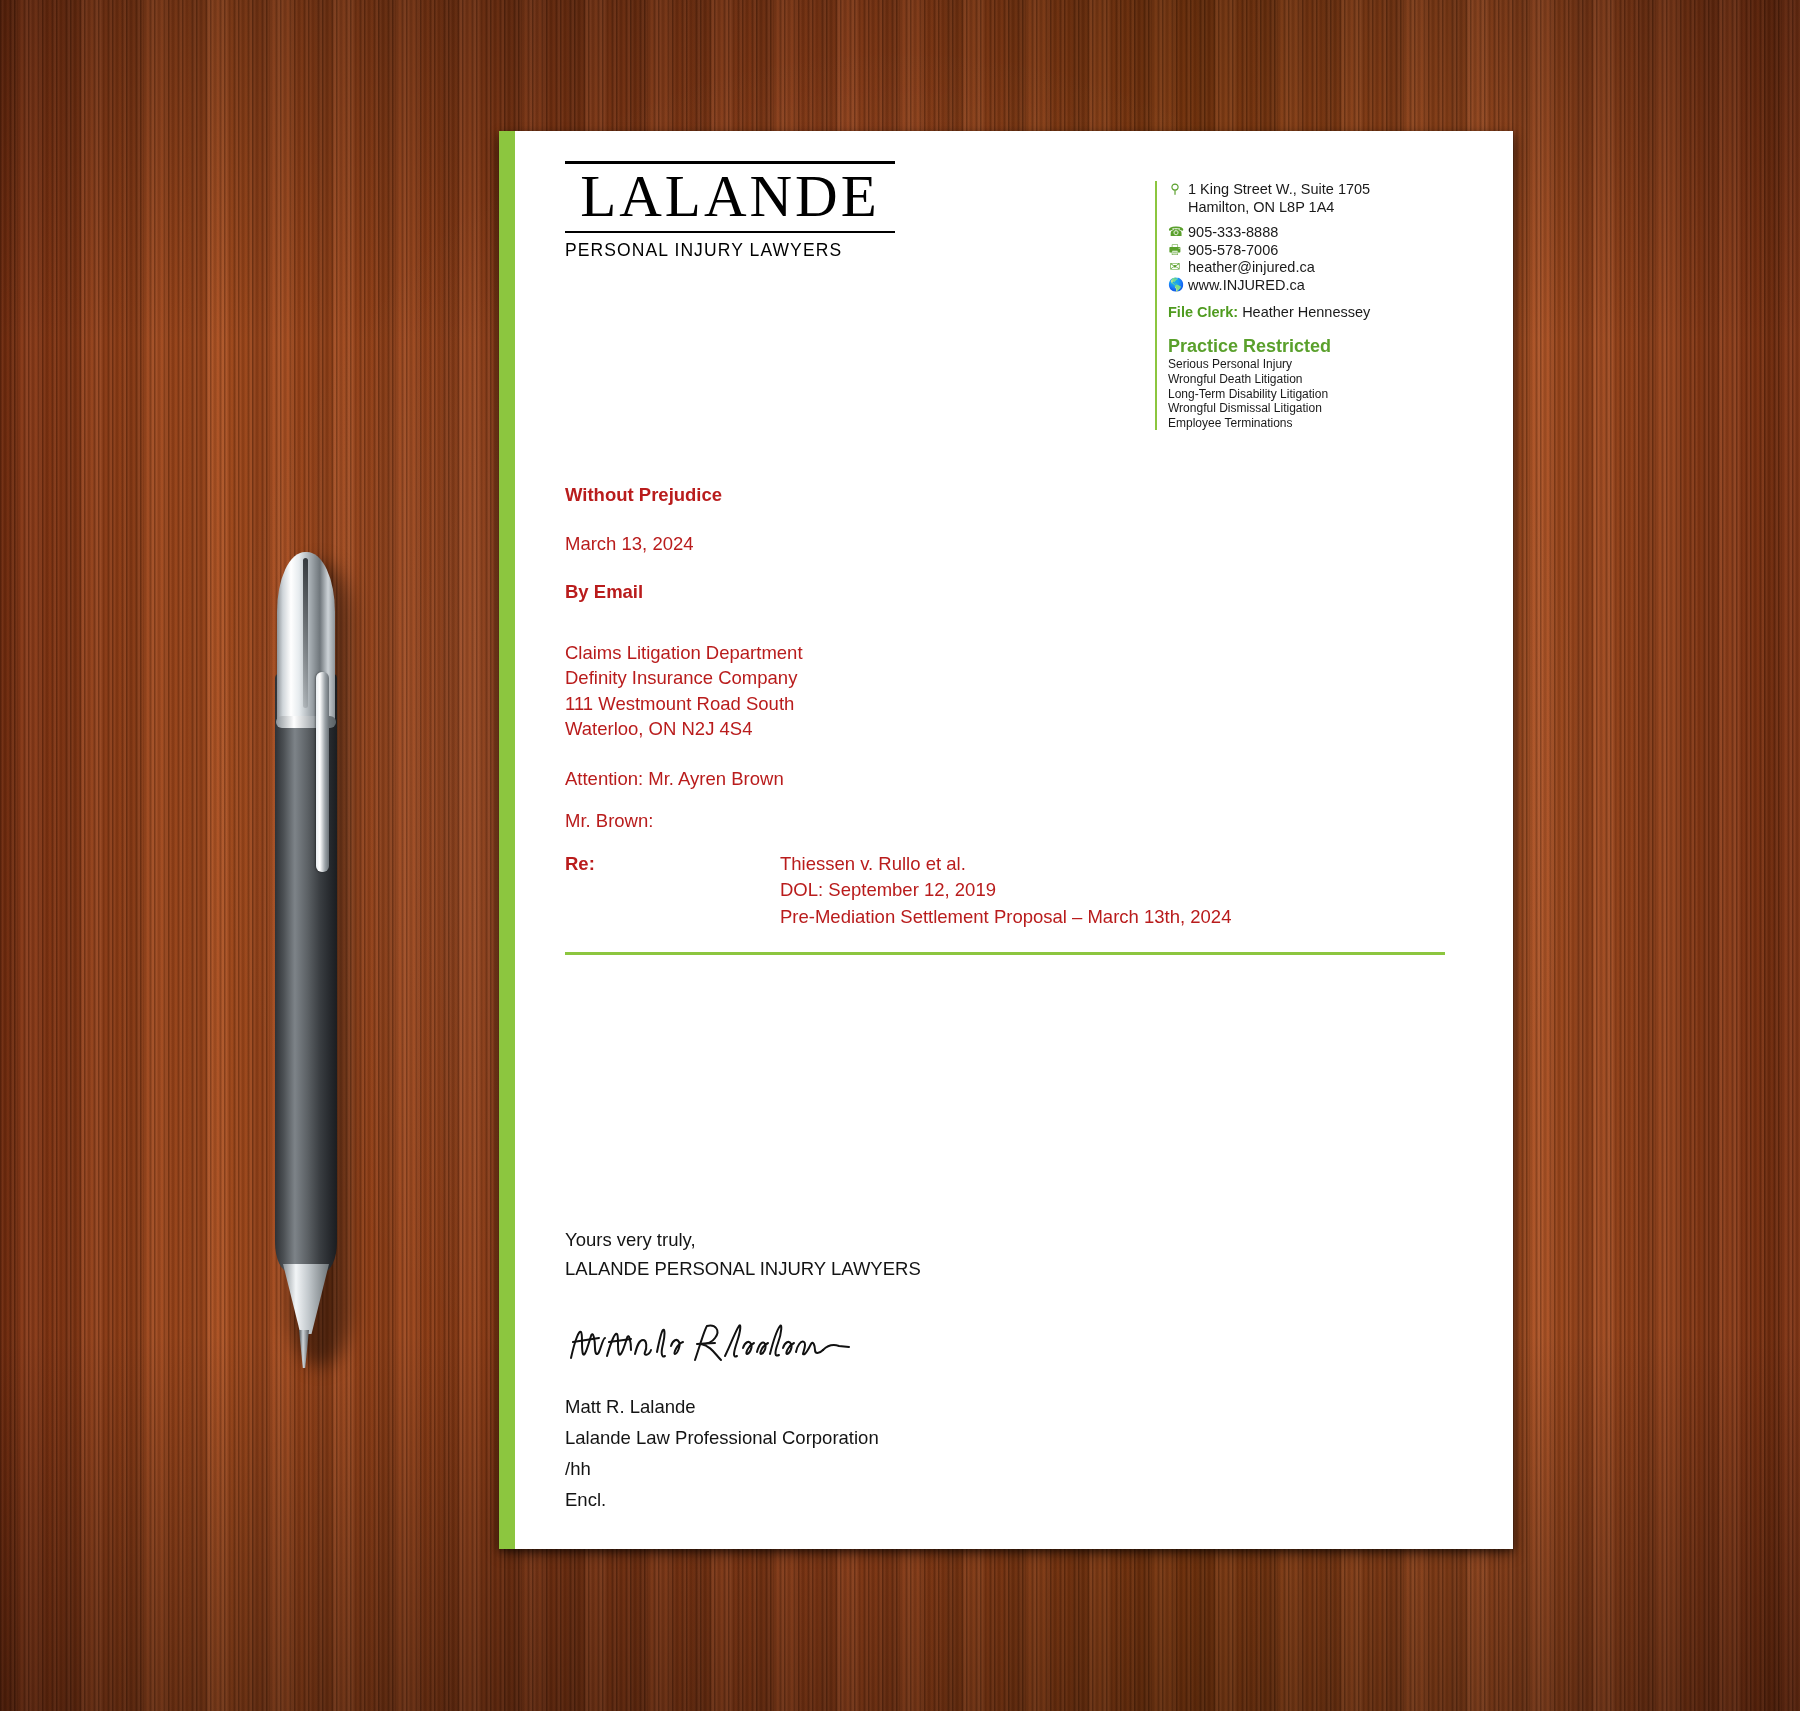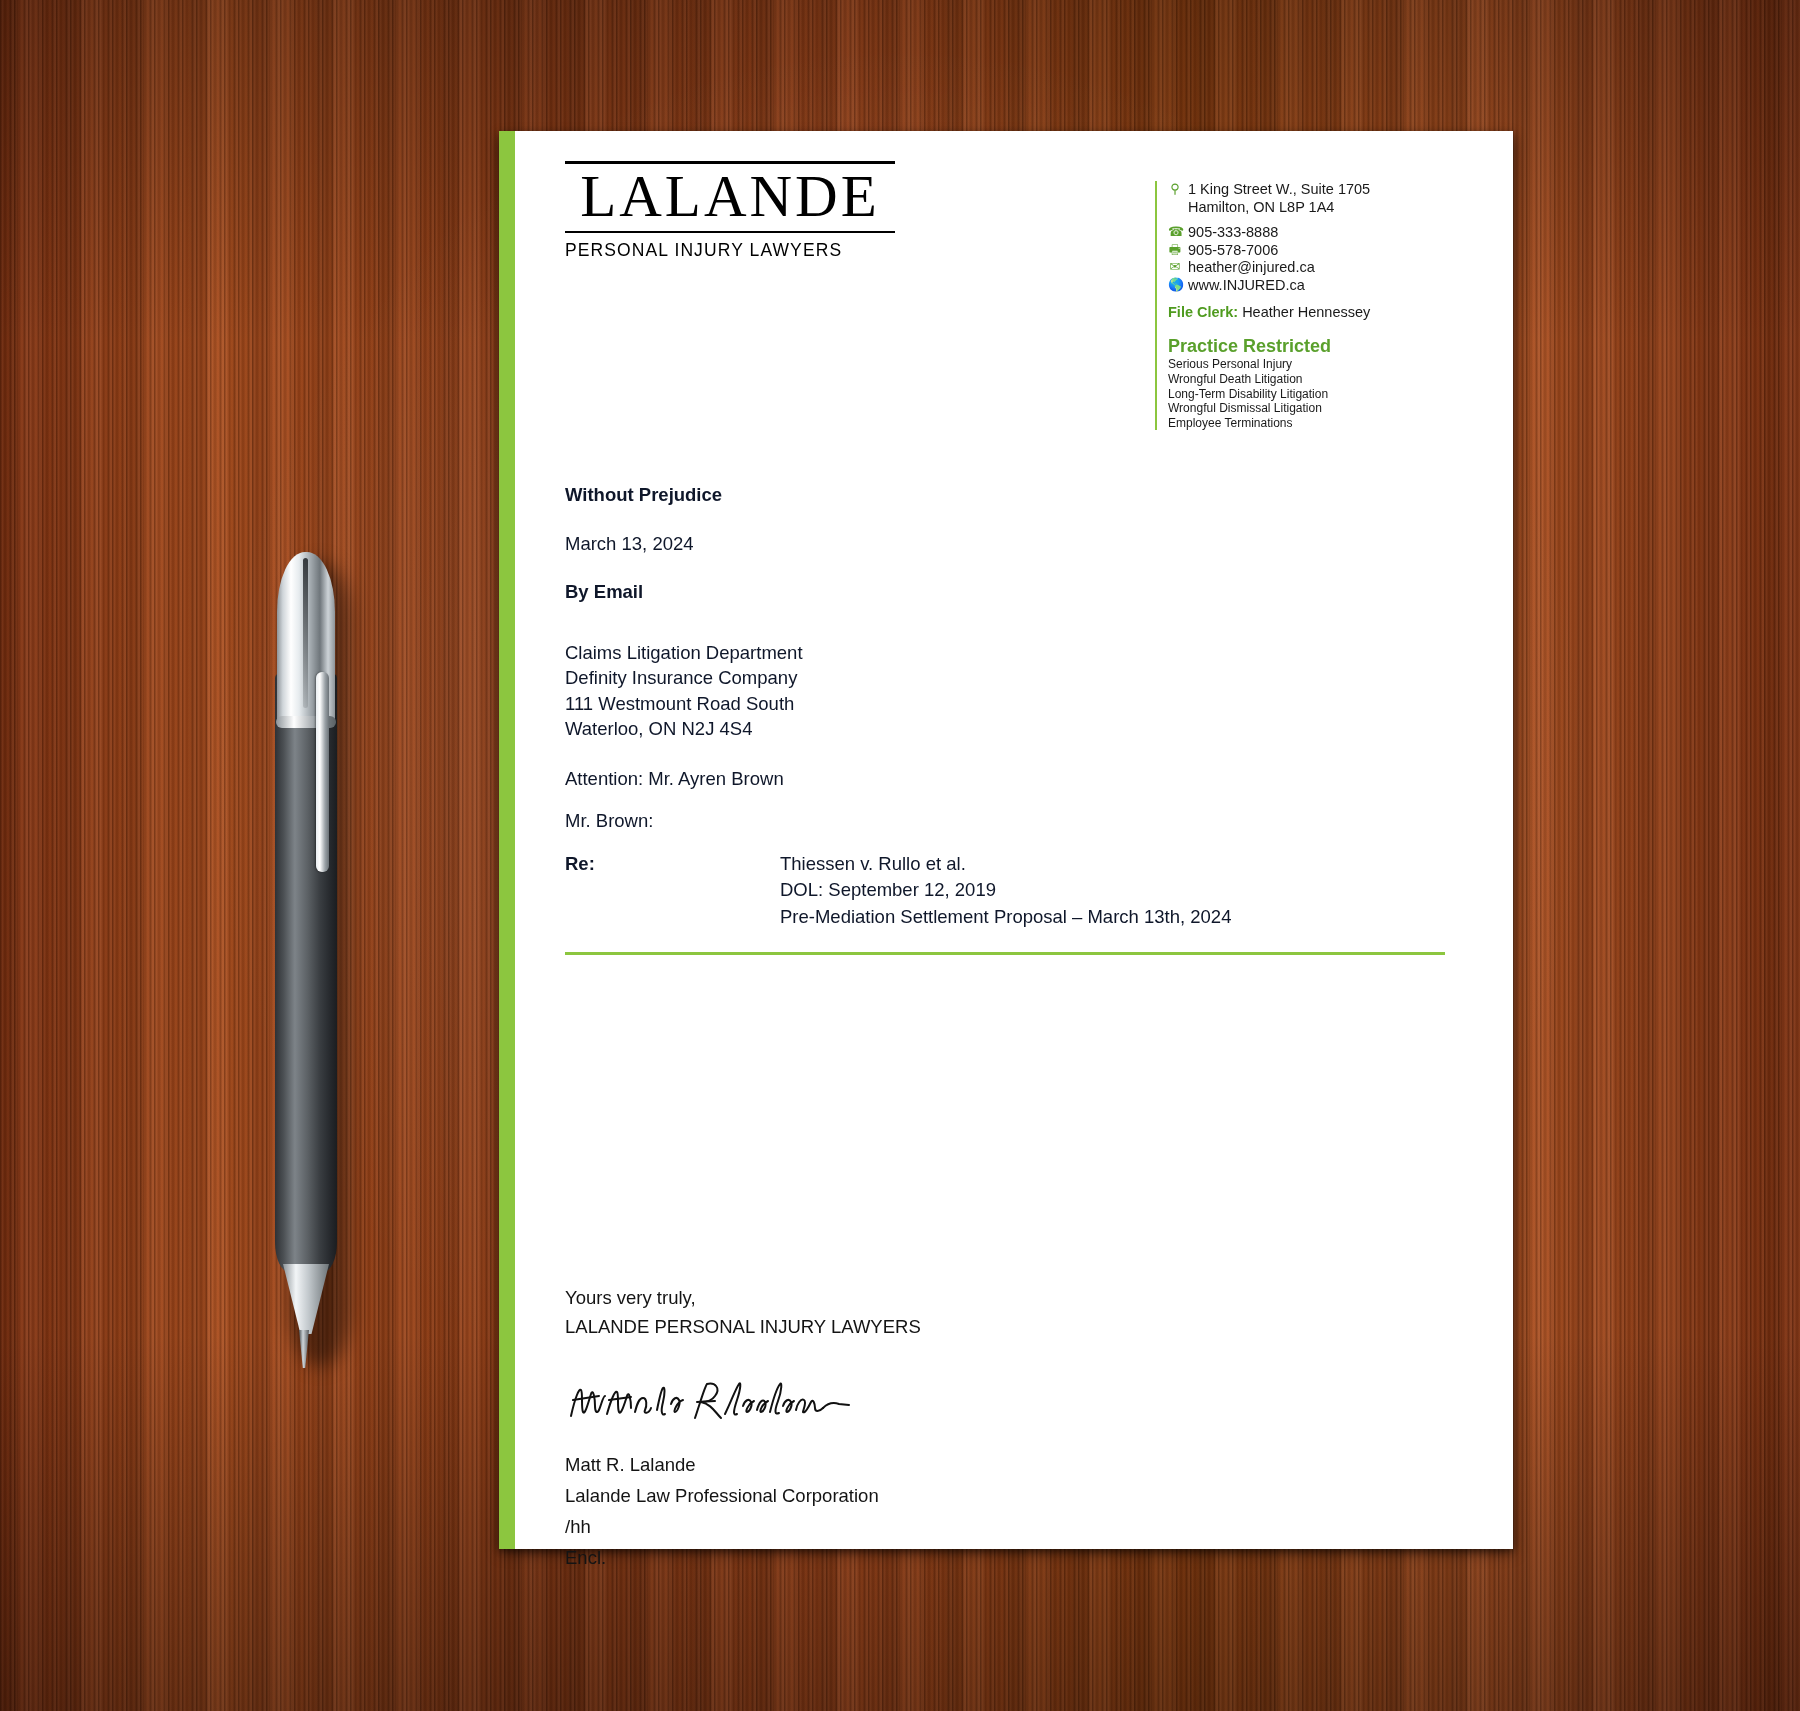--- a/index.html
+++ b/index.html
@@ -216,21 +216,21 @@
   }
   .practice-item { font-size: 12px; line-height: 1.21; white-space: nowrap; }
 
   
   .body {
     position: absolute;
     left: 50px;
     top: 355px;
     width: 880px;
     font-size: 18.5px;
-    color: #0f172a;
+    color: #b91c1c;
     line-height: 1.0;
   }
   .line { margin: 0; }
   .b { font-weight: bold; }
   .sp-24 { height: 24px; }
   .sp-30 { height: 30px; }
   .sp-42 { height: 42px; }
   .addr .line { margin-bottom: 7px; }
   .re-wrap {
     display: flex;
@@ -242,21 +242,21 @@
     margin-top: 18px;
     height: 3px;
     background: #8cc63f;
     width: 880px;
   }
 
   
   .closing {
     position: absolute;
     left: 50px;
-    top: 1156px;
+    top: 1098px;
     font-size: 18.5px;
     color: #141414;
   }
   .closing .line { margin-bottom: 7px; }
   .sig {
     margin-top: 36px;
     margin-bottom: 10px;
     width: 290px;
     height: 60px;
   }

